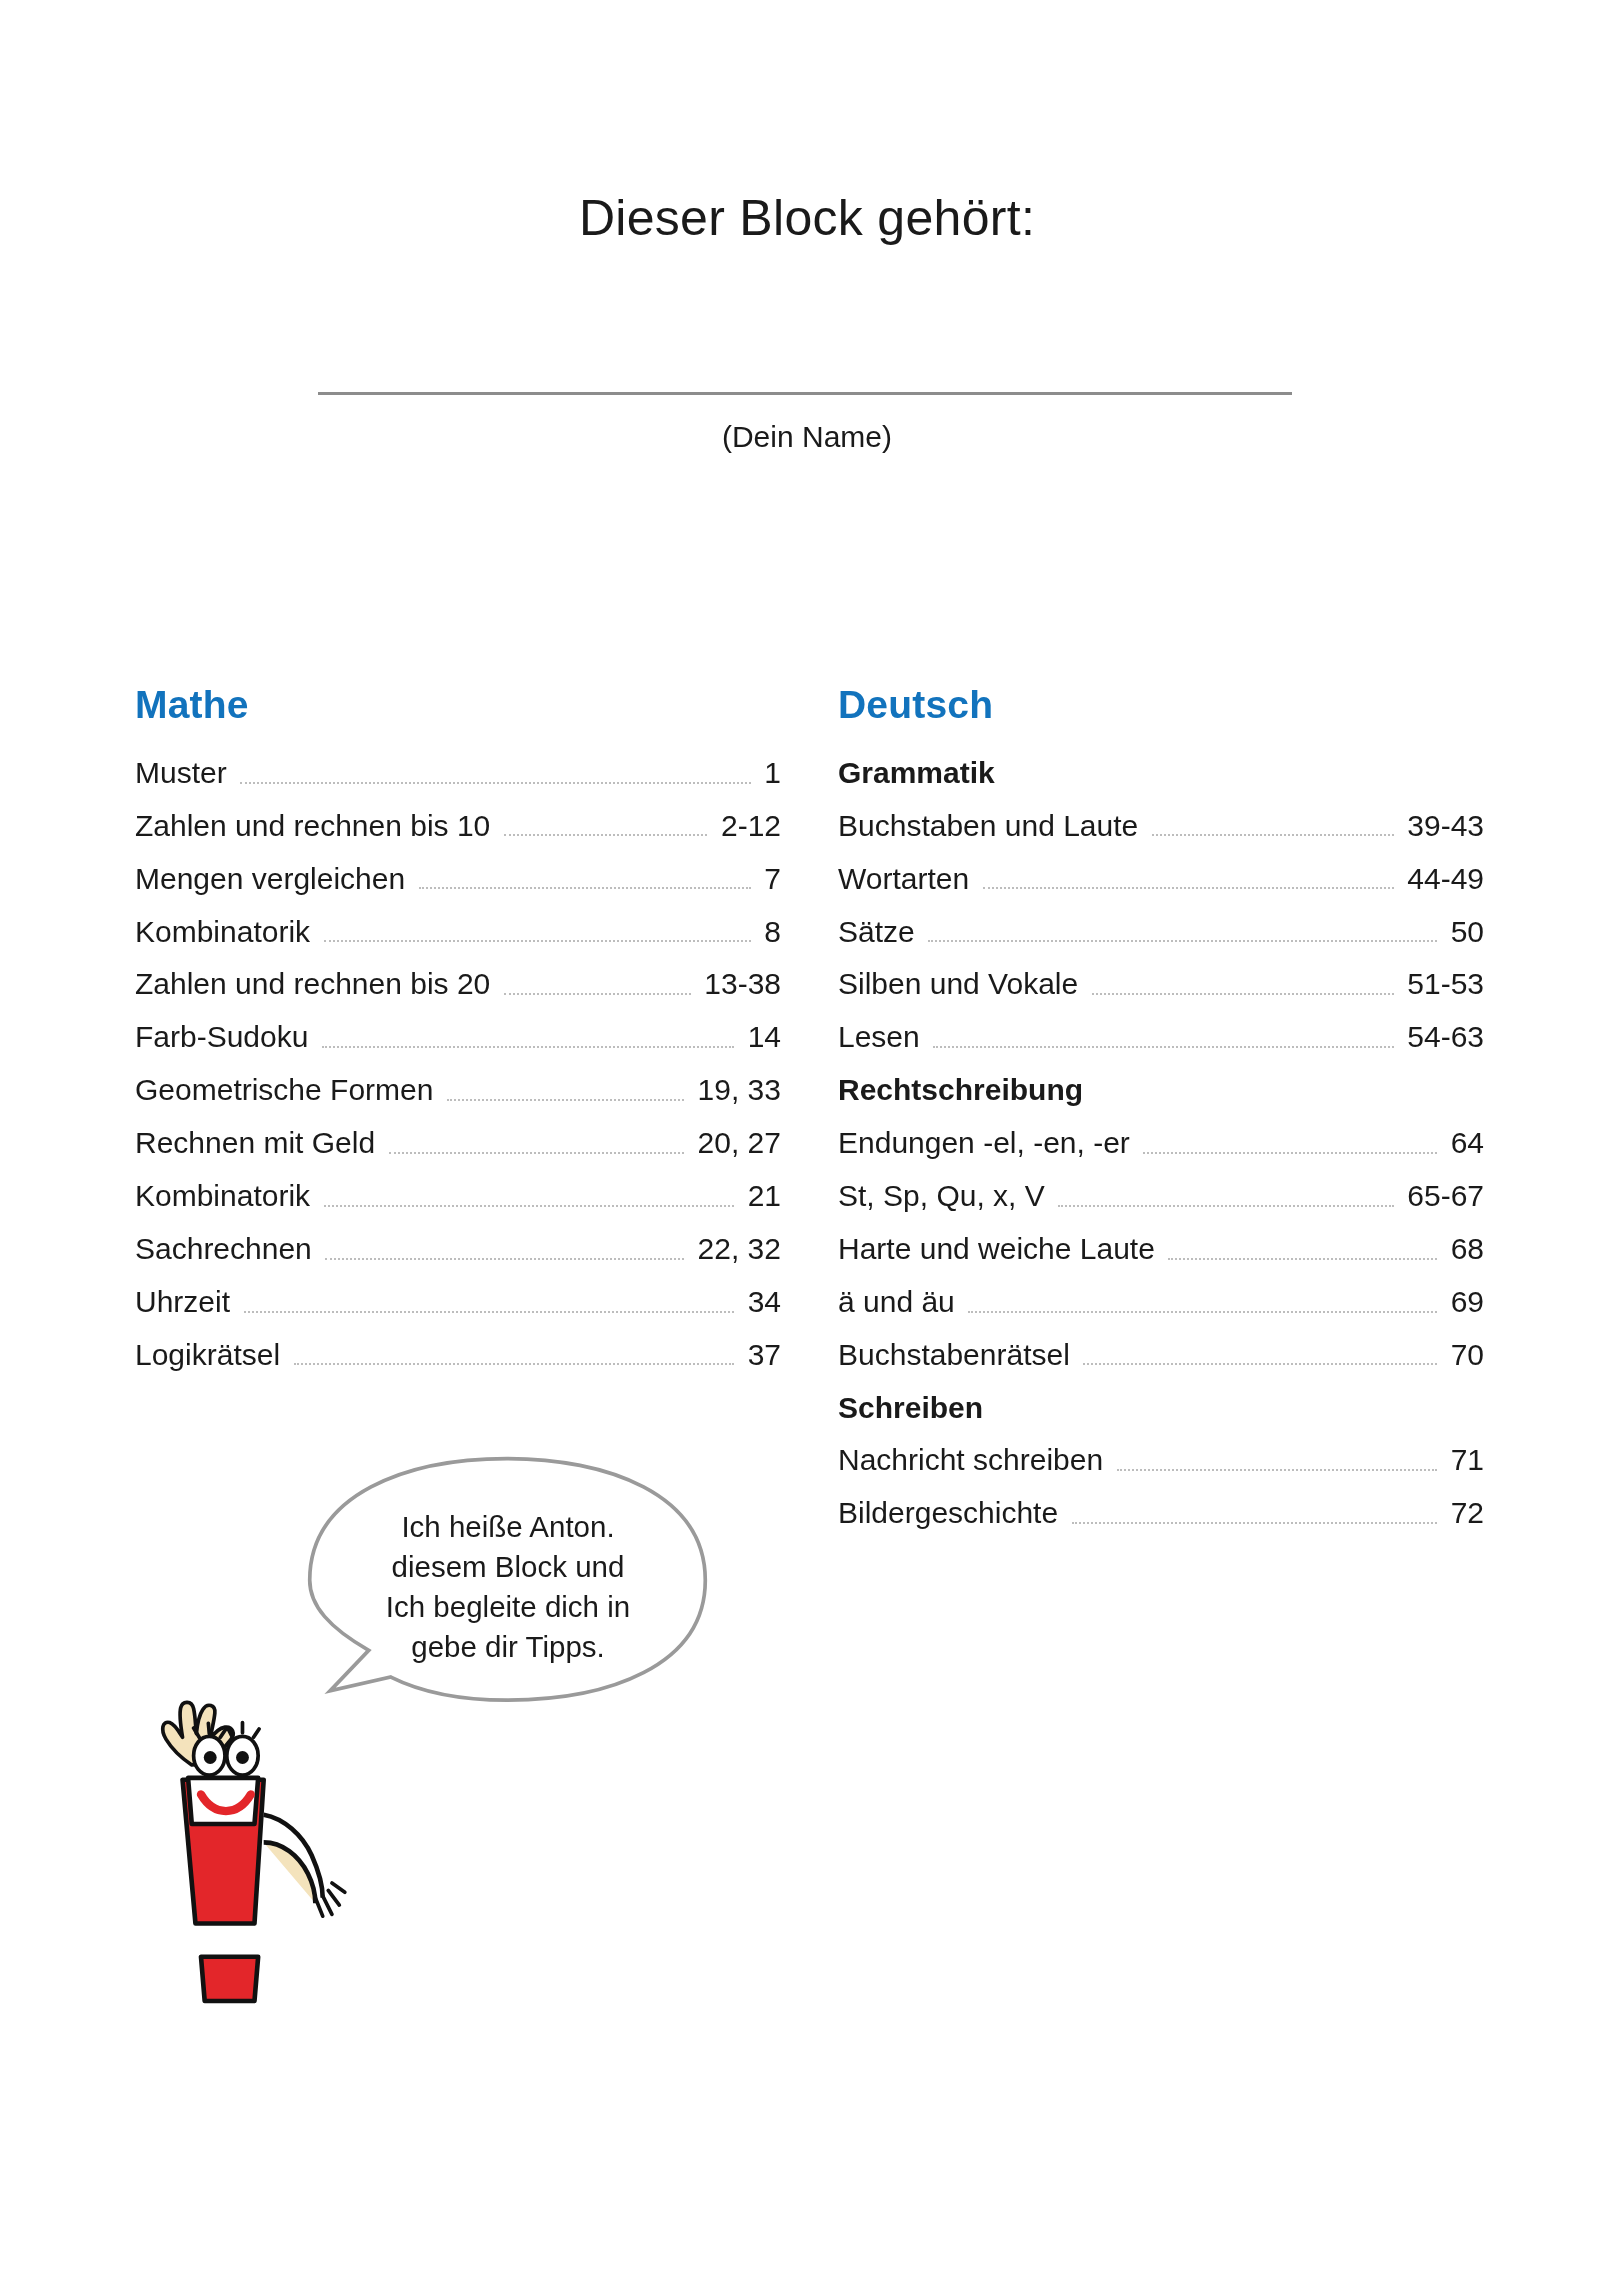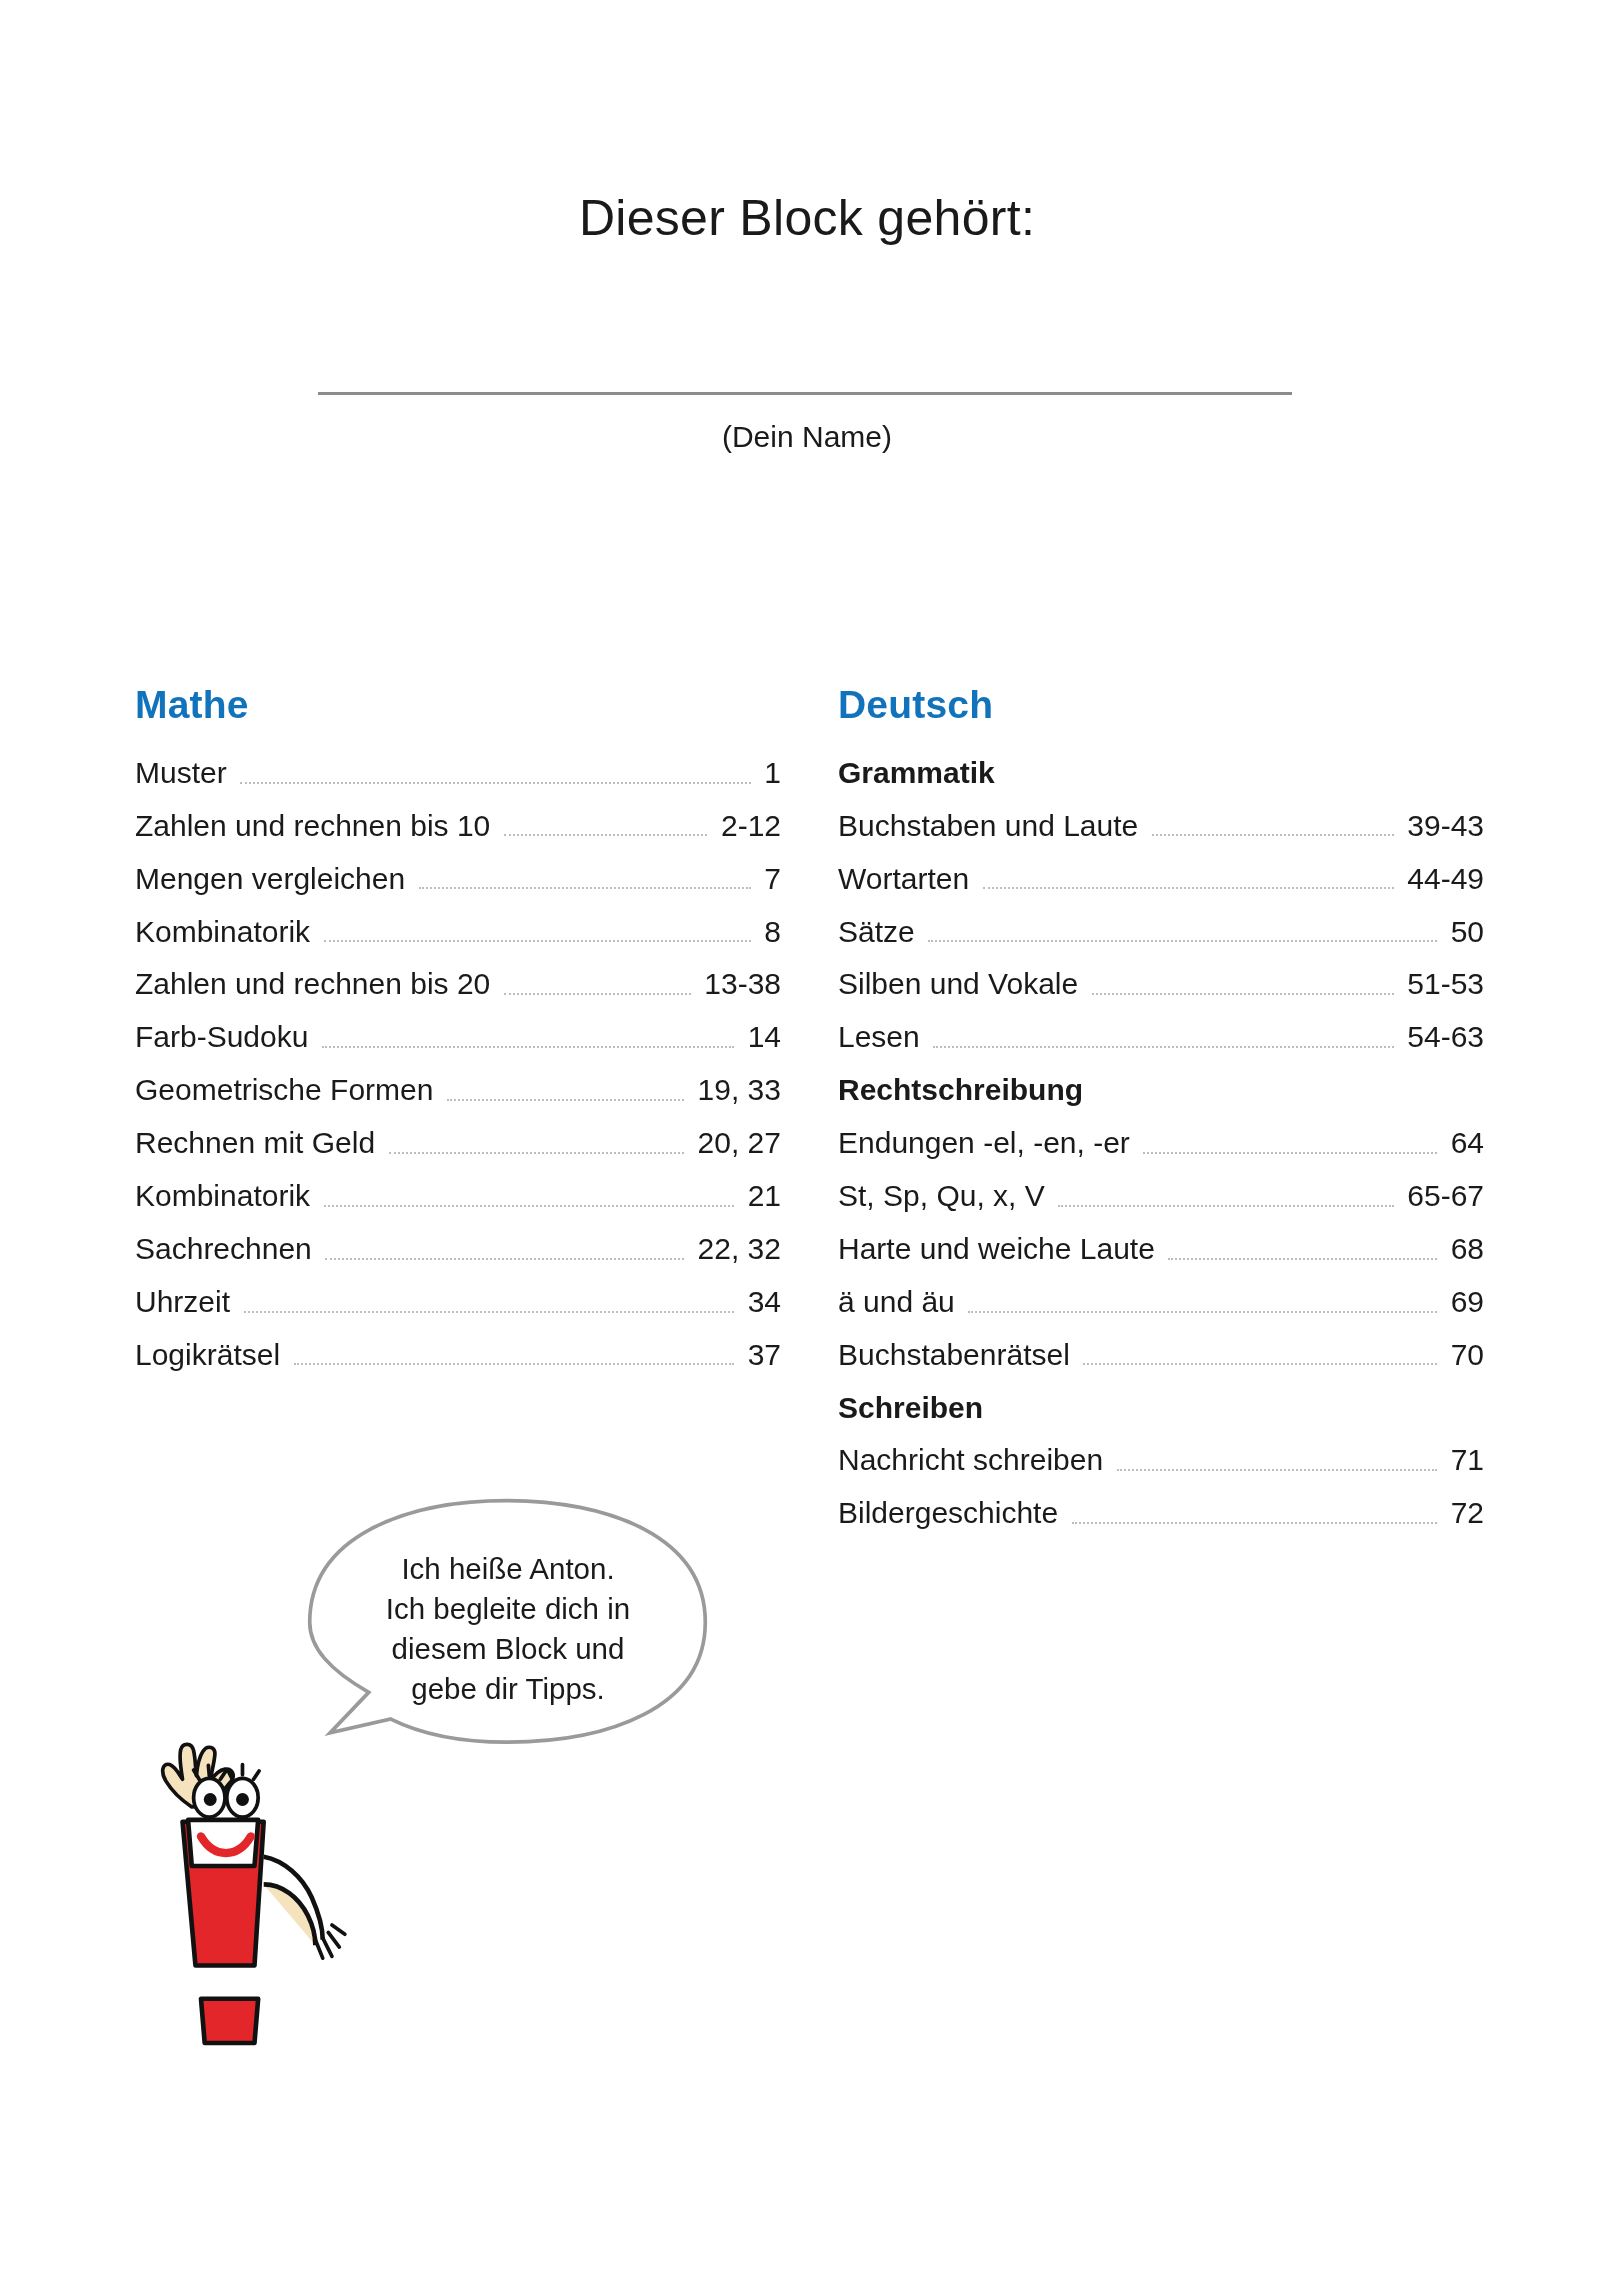--- a/index.html
+++ b/index.html
@@ -95,21 +95,21 @@
   }
   .toc-dots.nodots { border-bottom: none; }
   .toc-page { flex: 0 0 auto; text-align: right; }
 
   .spacer { height: 31px; }
 
   
   .anton-wrap {
     position: absolute;
     left: 92px;
-    top: 1495px;
+    top: 1453px;
     width: 683px;
     height: 572px;
   }
   .bubble {
     position: absolute;
     left: 210px;
     top: 0px;
     width: 411px;
     height: 284px;
   }
@@ -294,22 +294,22 @@
                C 437 232, 330 268, 222 268
                C 170 268, 128 259, 96 243
                L 30 258
                L 72 214
                C 30 190, 8 166, 8 138
                C 8 44, 114 6, 222 6 Z" fill="#ffffff" stroke="#9a9a9a" stroke-width="4"></path>
     </svg>
 
     <div class="bubble-text">
       <div>Ich heiße Anton.</div>
+      <div>diesem Block und</div>
       <div>Ich begleite dich in</div>
-      <div>diesem Block und</div>
       <div>gebe dir Tipps.</div>
     </div>
 
     <svg class="figure" viewBox="0 0 300 450">
 
       <path d="M108 168 C 96 160, 86 150, 80 140 C 74 130, 76 120, 84 122
                C 90 124, 94 132, 98 138 C 96 126, 94 114, 96 106
                C 98 98, 108 98, 110 107 C 112 116, 112 126, 113 134
                C 114 124, 116 114, 120 108 C 125 100, 134 103, 133 112
                C 132 122, 129 132, 128 140

